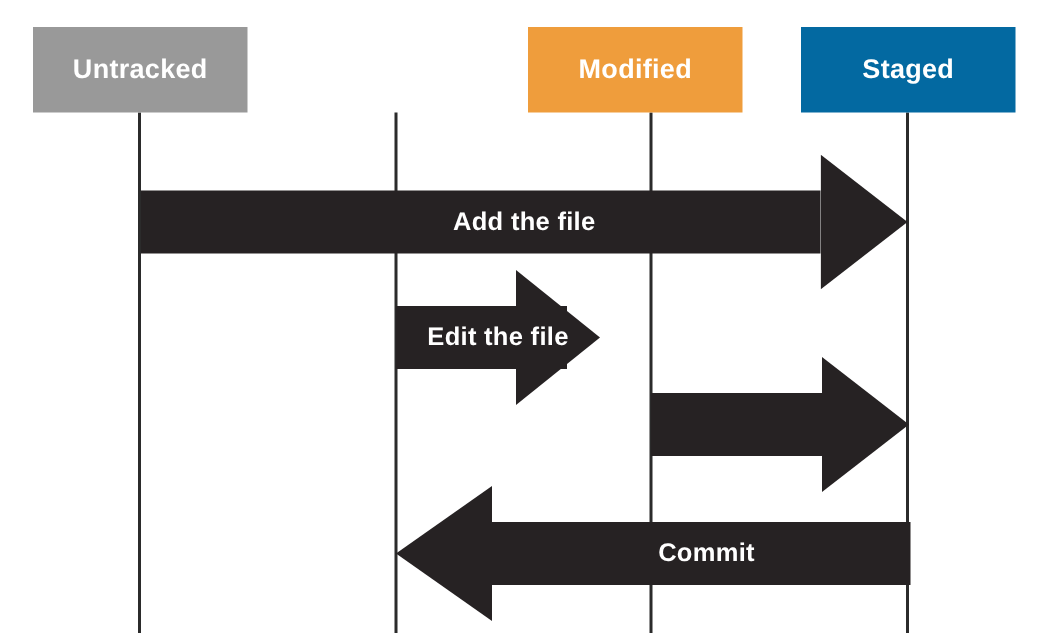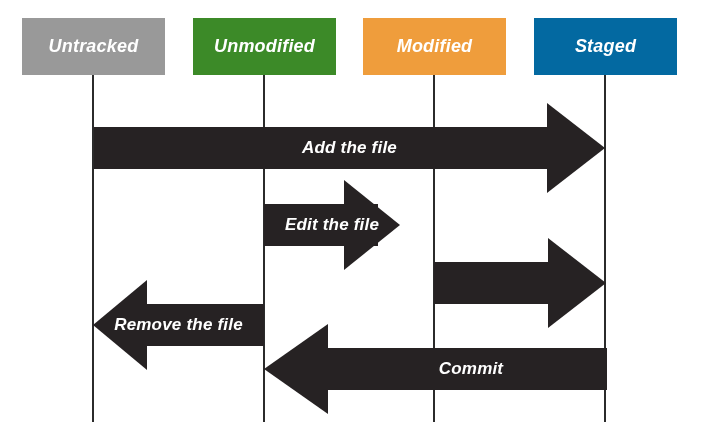--- a/index.html
+++ b/index.html
@@ -7,42 +7,41 @@
     padding: 0;
     background: #ffffff;
     font-family: "Liberation Sans", sans-serif;
   }
   .diagram {
     position: relative;
     width: 703px;
     height: 429px;
     background: #ffffff;
     overflow: hidden;
-    font-style: italic;
   }
   
   .state-box {
     position: absolute;
     top: 18px;
     width: 143px;
     height: 57px;
     display: flex;
     align-items: center;
     justify-content: center;
     z-index: 3;
   }
   .state-box span {
     color: #ffffff;
     font-size: 18px;
     font-weight: bold;
     letter-spacing: 0.2px;
   }
   #state-0 { left: 22px;  }
   #state-1 { left: 193px; }
-  #state-2 { left: 363px; }
+  #state-2 { left: 352px; }
   #state-3 { left: 534px; }
   
   .lifeline {
     position: absolute;
     top: 75px;
     width: 2px;
     height: 347px;
     z-index: 1;
   }
   #line-0 { left: 92px;  }
@@ -97,23 +96,20 @@
   #arrow-commit .head  { width: 64px; }
 </style>
 </head>
 <body>
 
 <div class="diagram">
 
   <div class="state-box" id="state-0" style="background-color: rgb(153, 153, 153);">
     <span>Untracked</span>
   </div>
-  <div class="state-box" id="state-1" style="background-color: rgb(60, 138, 40);">
-    <span>Unmodified</span>
-  </div>
   <div class="state-box" id="state-2" style="background-color: rgb(239, 157, 60);">
     <span>Modified</span>
   </div>
   <div class="state-box" id="state-3" style="background-color: #0369a1;">
     <span>Staged</span>
   </div>
 
   <div class="lifeline" id="line-0" style="background-color: rgb(43, 43, 43);"></div>
   <div class="lifeline" id="line-1" style="background-color: rgb(43, 43, 43);"></div>
   <div class="lifeline" id="line-2" style="background-color: rgb(43, 43, 43);"></div>
@@ -129,25 +125,20 @@
     <div class="shaft" style="background-color: rgb(38, 34, 35);"></div>
     <div class="head" style="background-color: rgb(38, 34, 35);"></div>
     <div class="label">Edit the file</div>
   </div>
 
   <div class="arrow right" id="arrow-stage">
     <div class="shaft" style="background-color: rgb(38, 34, 35);"></div>
     <div class="head" style="background-color: rgb(38, 34, 35);"></div>
   </div>
 
-  <div class="arrow left" id="arrow-remove">
-    <div class="shaft" style="background-color: rgb(38, 34, 35);"></div>
-    <div class="head" style="background-color: rgb(38, 34, 35);"></div>
-    <div class="label">Remove the file</div>
-  </div>
 
   <div class="arrow left" id="arrow-commit">
     <div class="shaft" style="background-color: rgb(38, 34, 35);"></div>
     <div class="head" style="background-color: rgb(38, 34, 35);"></div>
     <div class="label">Commit</div>
   </div>
 
 </div>
 
 </body></html>

